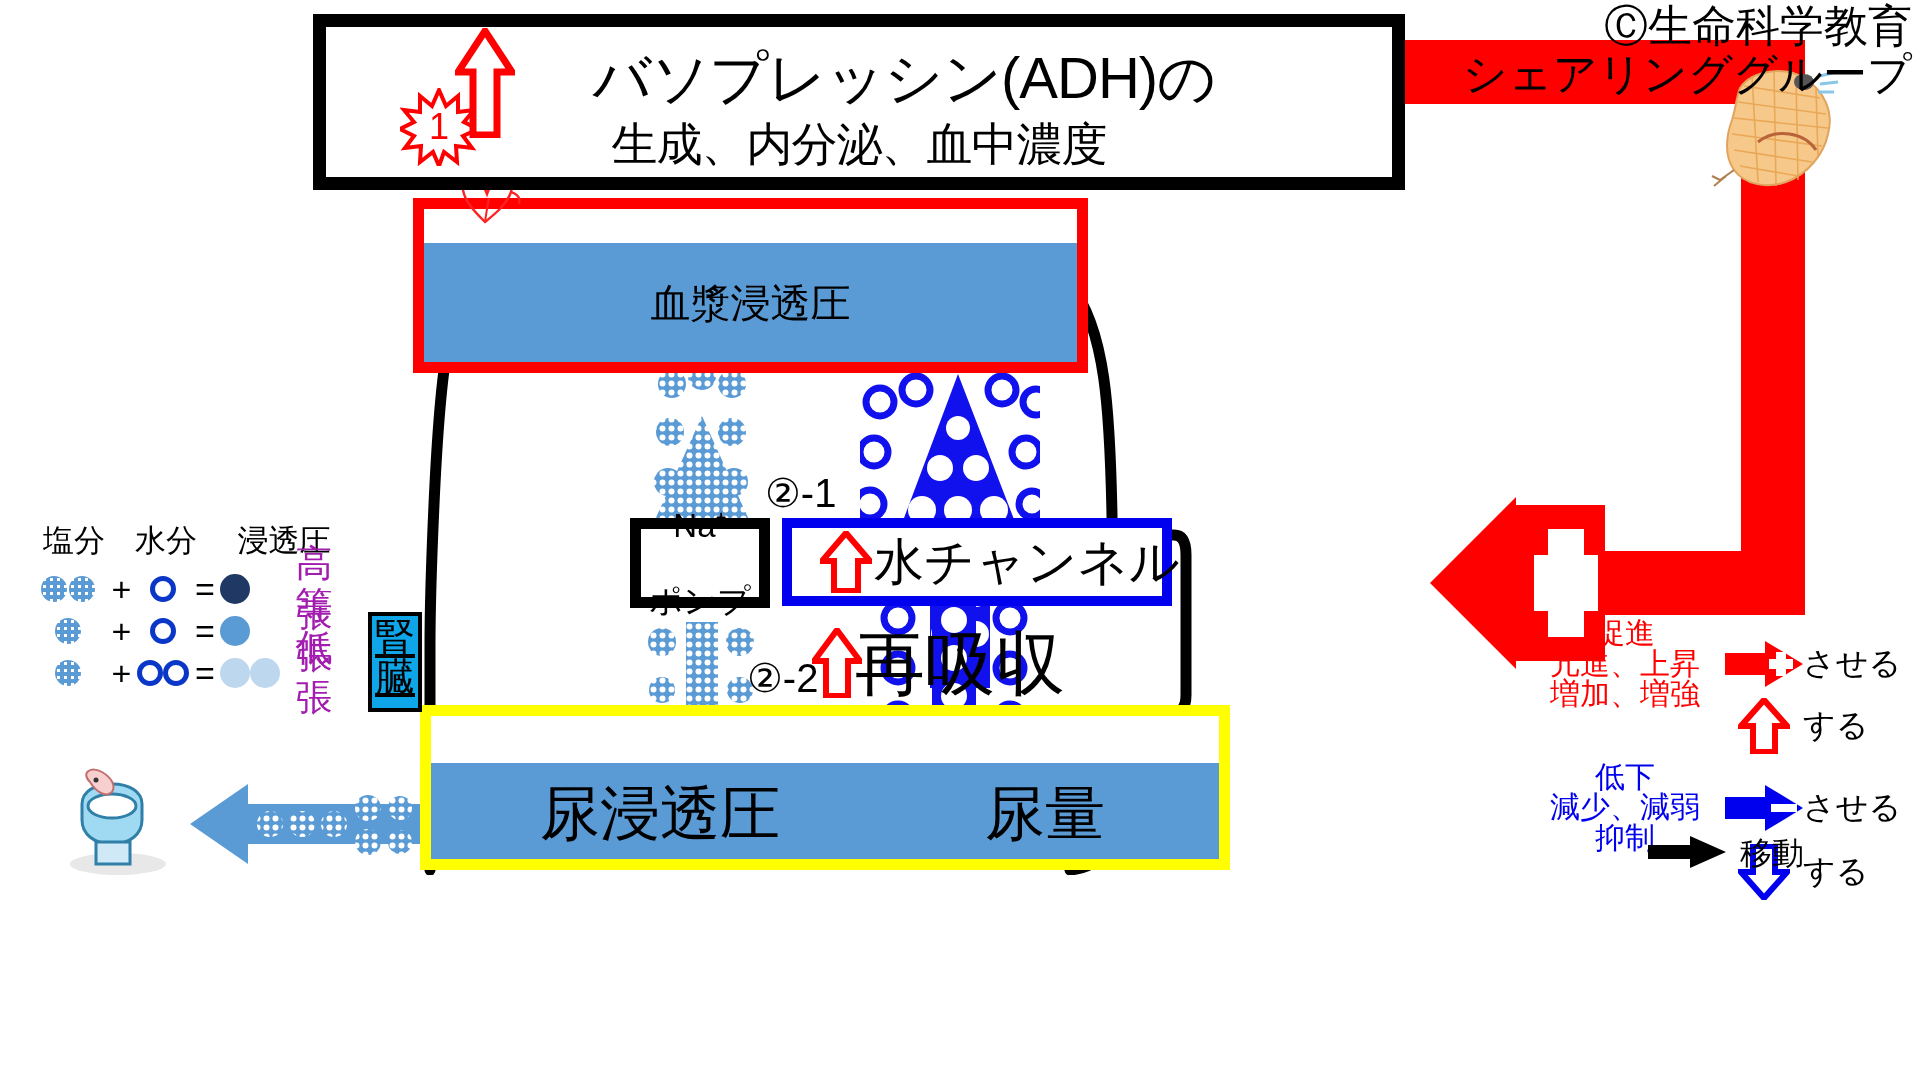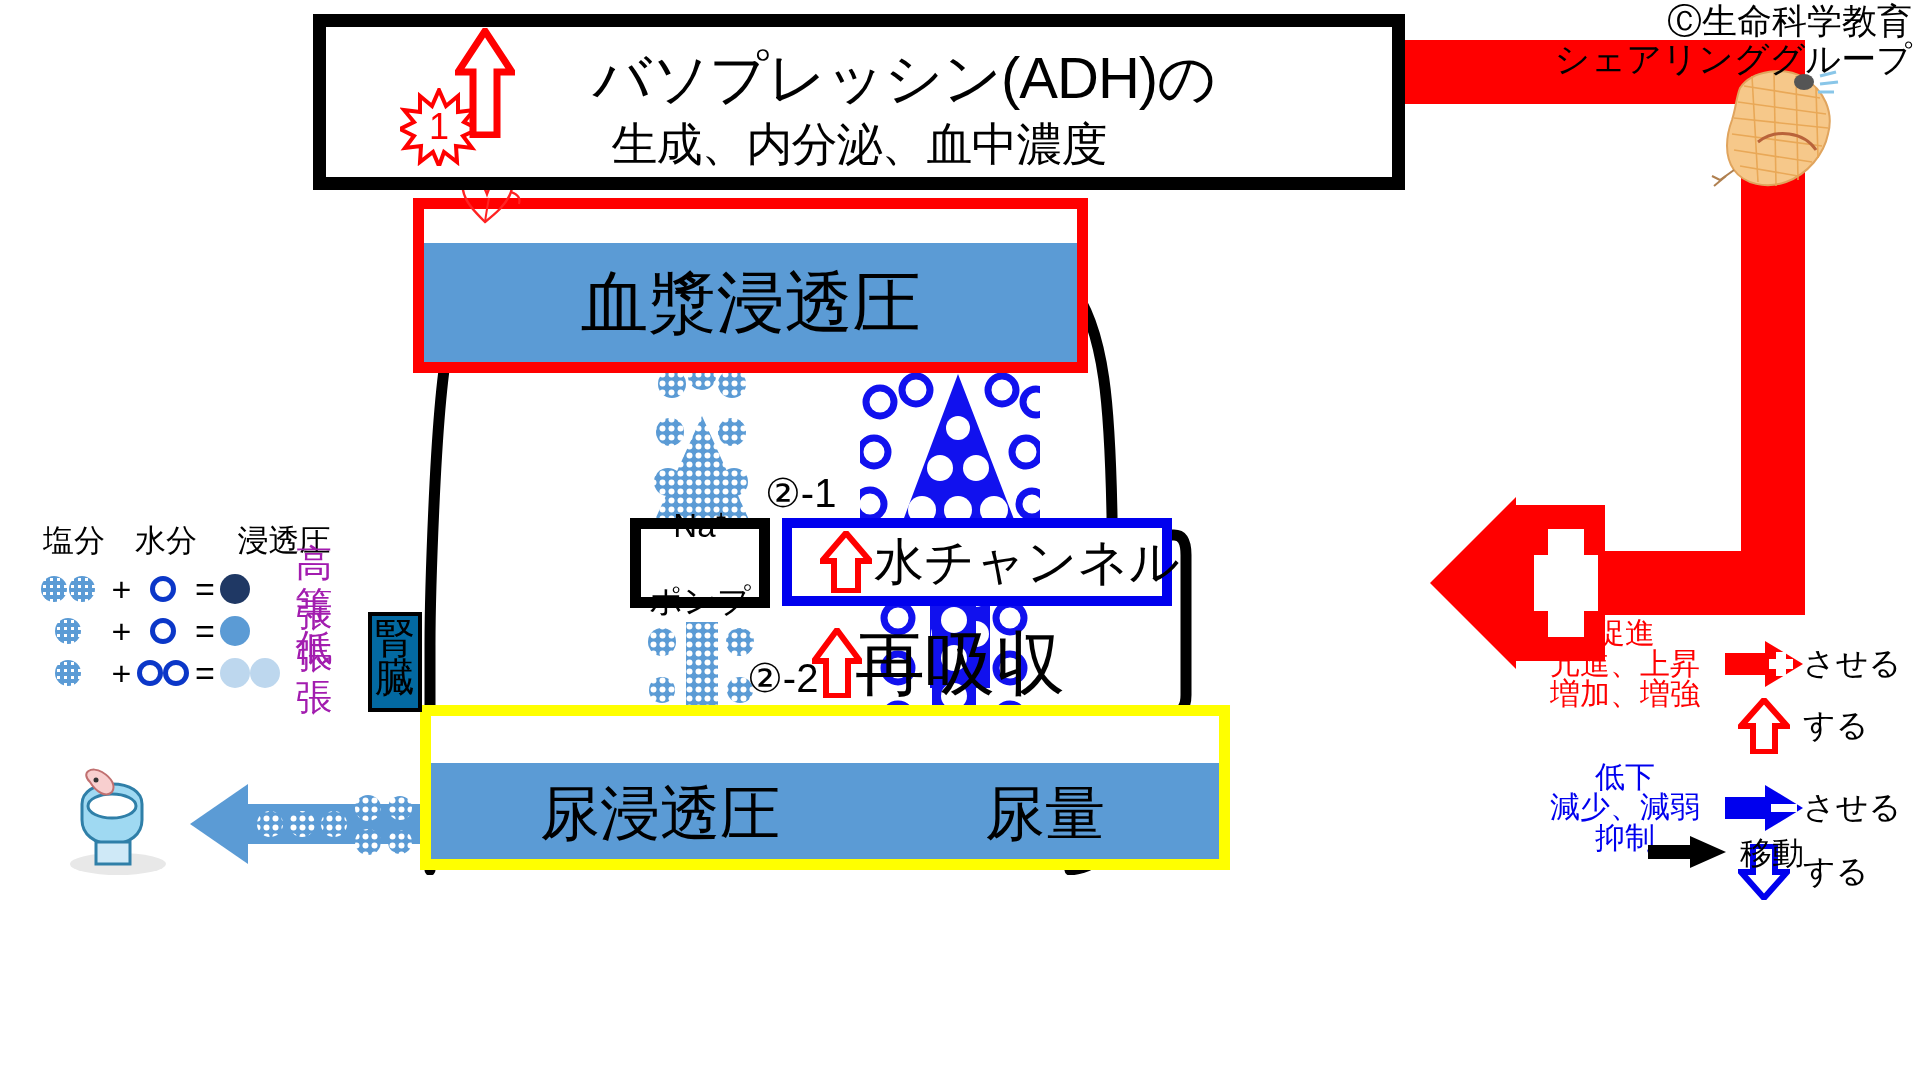--- a/index.html
+++ b/index.html
@@ -21,21 +21,21 @@
 
   
   #burst-1 { left: 400px; top: 88px; width: 78px; height: 78px; z-index: 46; }
   #burst-num { left: 400px; top: 88px; width: 78px; height: 78px; z-index: 47;
                display:flex; align-items:center; justify-content:center;
                font-size: 36px; color: #ff0000; }
   #title-arrow-up { left: 455px; top: 28px; width: 60px; height: 110px; z-index: 46; }
 
   
   #copyright { right: 8px; top: 2px; text-align: right; z-index: 60; line-height: 1.08; }
-  #copyright div { font-size: 35px; color: #000; white-space: nowrap; }
+  #copyright div { font-size: 44px; color: #000; white-space: nowrap; }
 
   
   .red-pipe { background: #ff0000; z-index: 20; }
   #pipe-h-top   { left: 1390px; top: 40px;  width: 415px; height: 64px; }
   #pipe-v-right { left: 1741px; top: 40px;  width: 64px;  height: 575px; }
   #pipe-h-mid   { left: 1560px; top: 551px; width: 245px; height: 64px; }
   #pipe-plus-arrow { left: 1430px; top: 497px; width: 175px; height: 172px; z-index: 22; }
 
   
   #pituitary-sketch { left: 1700px; top: 58px; width: 150px; height: 140px; z-index: 30; }
@@ -43,40 +43,40 @@
   
   #kidney-outline { left: 370px; top: 215px; width: 1060px; height: 660px; z-index: 12; }
 
   
   #plasma-box { left: 413px; top: 198px; width: 675px; height: 175px;
                 border: 11px solid #ff0000; background: #ffffff; z-index: 14; }
   #plasma-fill { left: 424px; top: 243px; width: 653px; height: 119px;
                  background: #5b9bd5; z-index: 15; }
   #plasma-label { left: 424px; top: 248px; width: 653px; height: 110px; z-index: 18;
                   display:flex; align-items:center; justify-content:center;
-                  font-size: 68px; color:#000; }
+                  font-size: 40px; color:#000; }
 
   #heart-sketch { left: 455px; top: 168px; width: 70px; height: 62px; z-index: 35; }
 
   
   #urine-box { left: 420px; top: 705px; width: 810px; height: 165px;
                border: 11px solid #ffff00; background: #ffffff; z-index: 14; }
   #urine-fill { left: 431px; top: 763px; width: 788px; height: 96px;
                 background: #5b9bd5; z-index: 15; }
   #urine-label-1 { left: 470px; top: 770px; width: 380px; height: 88px; z-index: 18;
                    display:flex; align-items:center; justify-content:center;
                    font-size: 60px; color:#000; }
   #urine-label-2 { left: 900px; top: 770px; width: 290px; height: 88px; z-index: 18;
                    display:flex; align-items:center; justify-content:center;
                    font-size: 60px; color:#000; }
 
   
   #kidney-label { left: 368px; top: 612px; width: 54px; height: 100px;
-                  border: 4px solid #000; background:#0369a1; z-index: 30;
-                  font-size: 40px; line-height: 0.97; text-align:center; padding-top:3px; }
+                  border: 4px solid #000; background:#0ea5e9; z-index: 30;
+                  font-size: 40px; line-height: 0.97; text-align:center; padding-top:3px;text-decoration:underline; }
 
   
   #toilet-sketch { left: 60px; top: 768px; width: 120px; height: 110px; z-index: 30; }
   #outflow-arrow { left: 190px; top: 778px; width: 230px; height: 92px; z-index: 24; }
 
   
   #na-pump-box { left: 630px; top: 518px; width: 140px; height: 90px;
                  border: 11px solid #000; background:#fff; z-index: 30;
                  display:flex; flex-direction:column; align-items:center; justify-content:center;
                  line-height: 1.0; }

